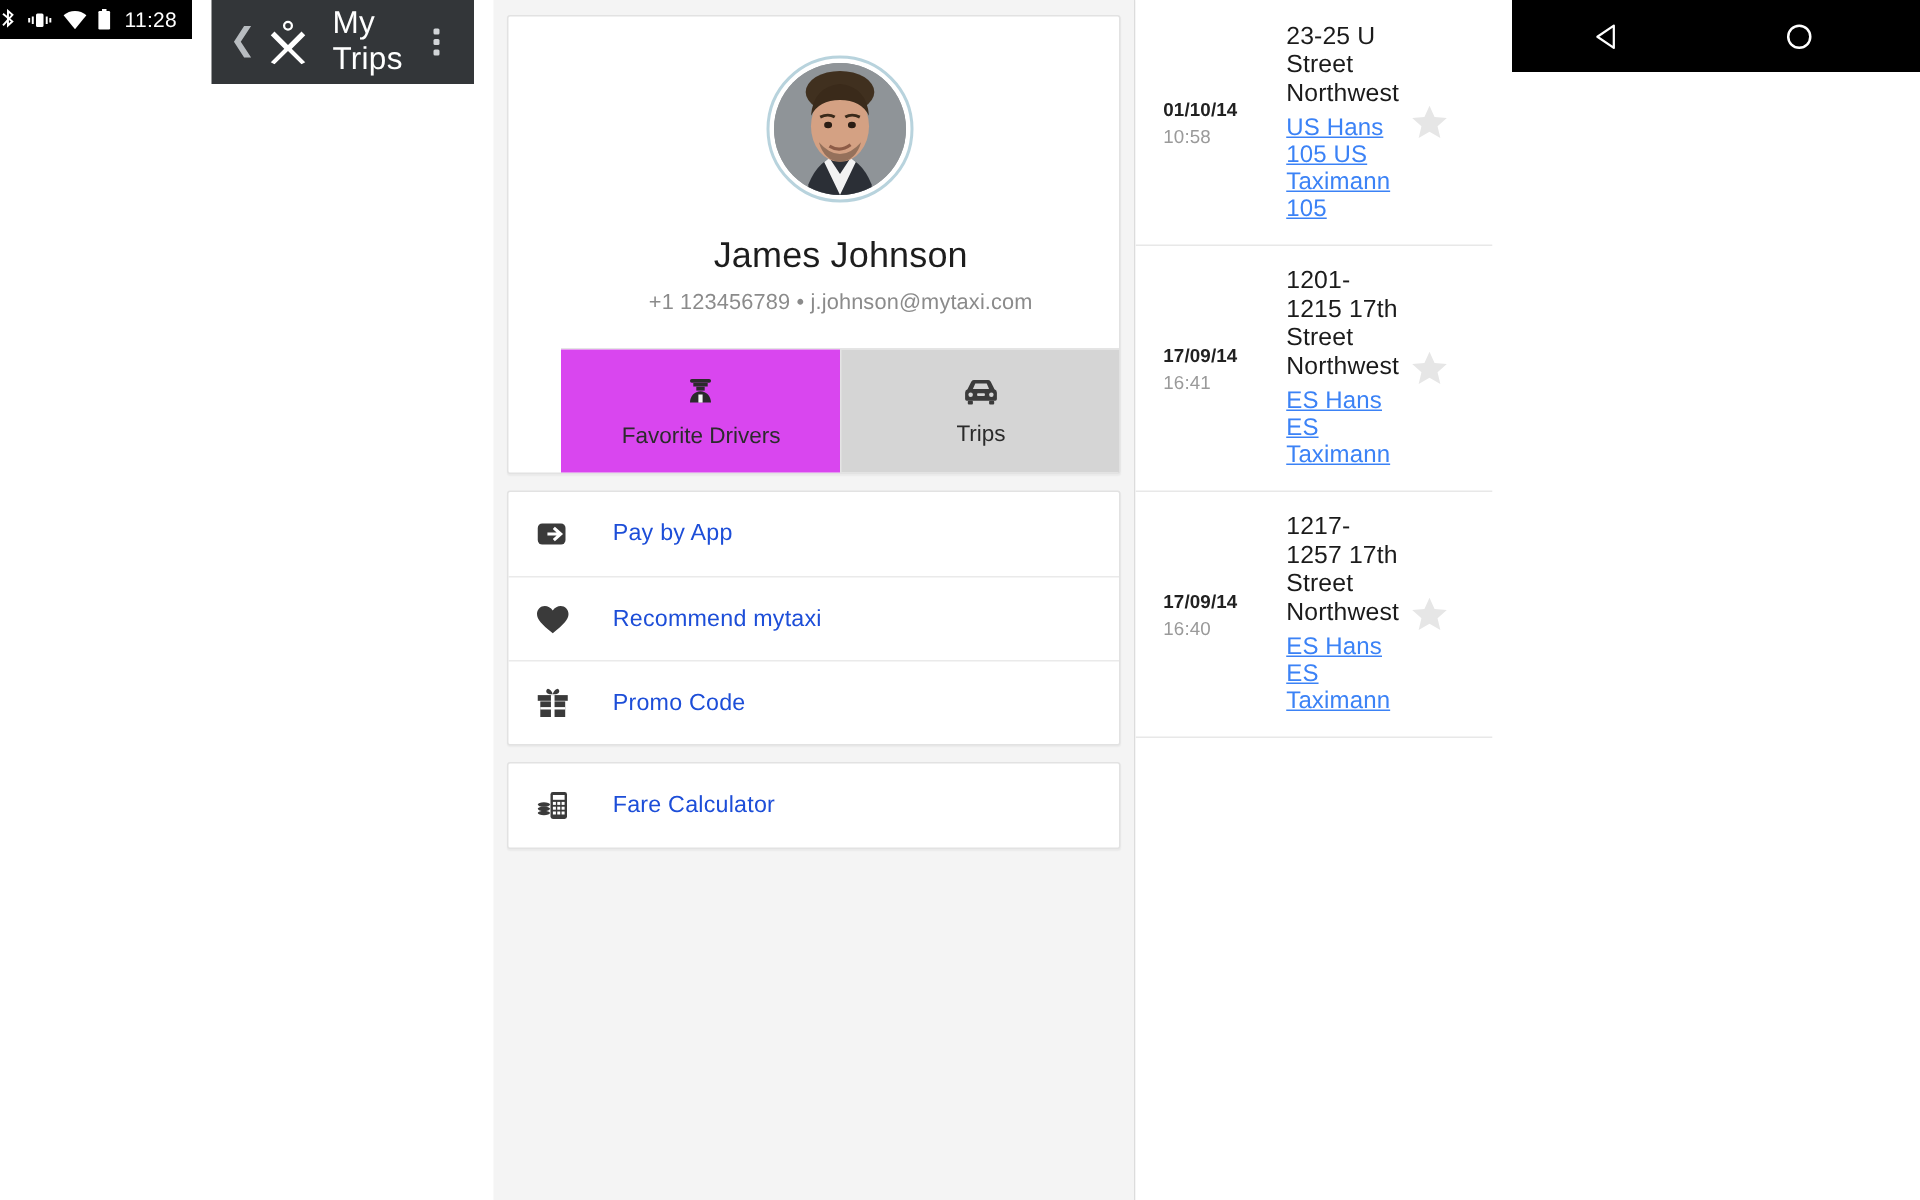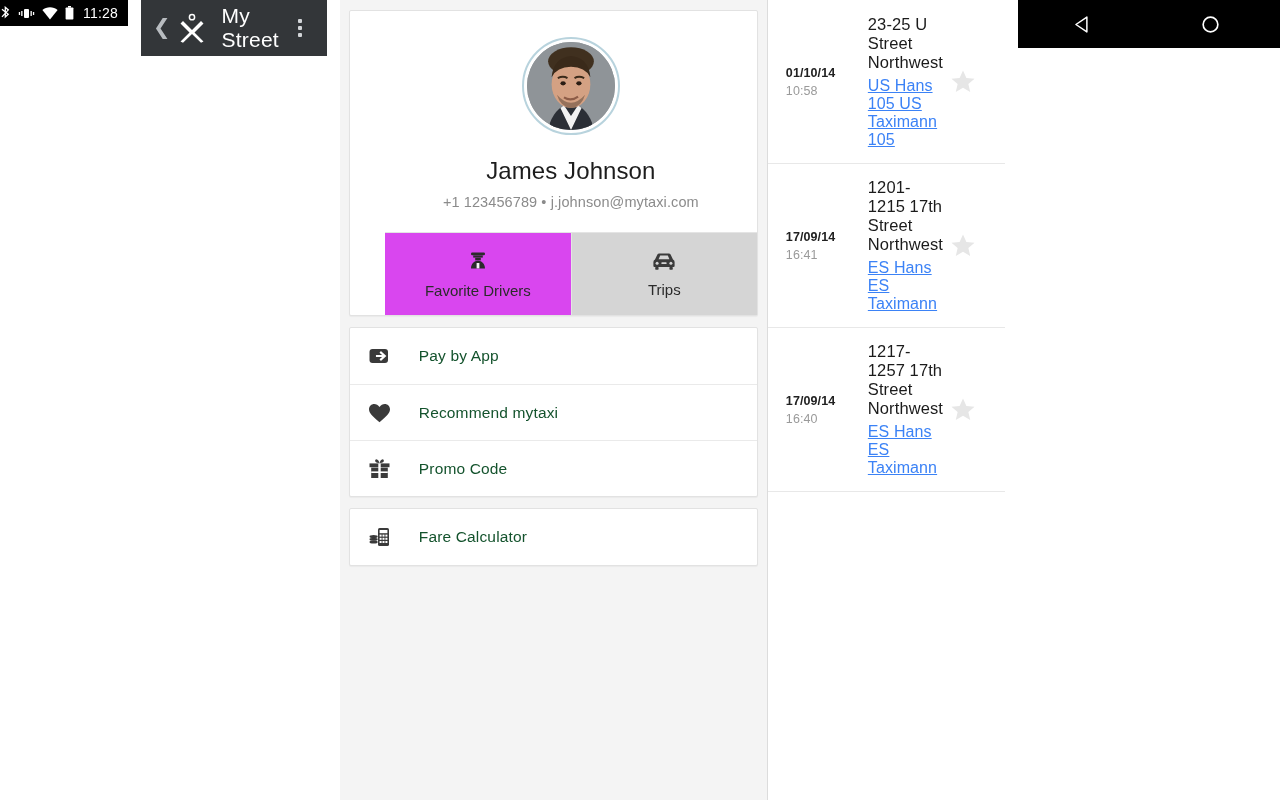--- a/index.html
+++ b/index.html
@@ -85,21 +85,21 @@
   .tab svg { display: block; }
 
   
   .menu-card { margin-bottom: 11px; }
   .menu-row {
     height: 56px; display: flex; align-items: center; padding: 0 0 0 18px; cursor: pointer;
   }
   .menu-row + .menu-row { border-top: 1px solid #eaeaea; }
   .menu-icon { width: 40px; display: flex; align-items: center; }
   .menu-icon svg { display: block; }
-  .menu-label { font-size: 15.5px; color: #14532d; letter-spacing: .15px; margin-left: 11px; }
+  .menu-label { font-size: 15.5px; color: #1d4ed8; letter-spacing: .15px; margin-left: 11px; }
 
   
   .rightpane { flex: 1 1 auto; background: #ffffff; overflow: hidden; display: flex; flex-direction: column; }
   .trip-list { border-top: 1px solid #ffffff; }
   .trip-row {
     display: flex; align-items: center; padding: 14px 22px 14px 18px;
     border-bottom: 1px solid #e8e8e8; cursor: pointer; min-height: 56px;
   }
   .trip-when { width: 64px; flex: 0 0 64px; }
   .trip-date { font-size: 12.5px; font-weight: bold; color: #212121; letter-spacing: .1px; }
@@ -153,21 +153,21 @@
   </div>
 
   <div class="appbar">
     <span class="back-chevron">❮</span>
     <span>
       <svg class="brand-logo" viewBox="0 0 26 30">
         <circle cx="13" cy="4.2" r="2.6" fill="none" stroke="#fff" stroke-width="1.5"></circle>
         <path d="M4 8 L13 17 L22 8 L24.5 10.5 L15.5 19.5 L24.5 28.5 L22 29.8 L13 21 L4 29.8 L1.5 28.5 L10.5 19.5 L1.5 10.5 Z" fill="#ffffff"></path>
       </svg>
     </span>
-    <span class="title">My Street</span>
+    <span class="title">My Trips</span>
     <span class="spacer"></span>
     <span class="overflow">
       <i></i>
         <i></i>
         <i></i>
     </span>
   </div>
 
   <div class="content">
 

